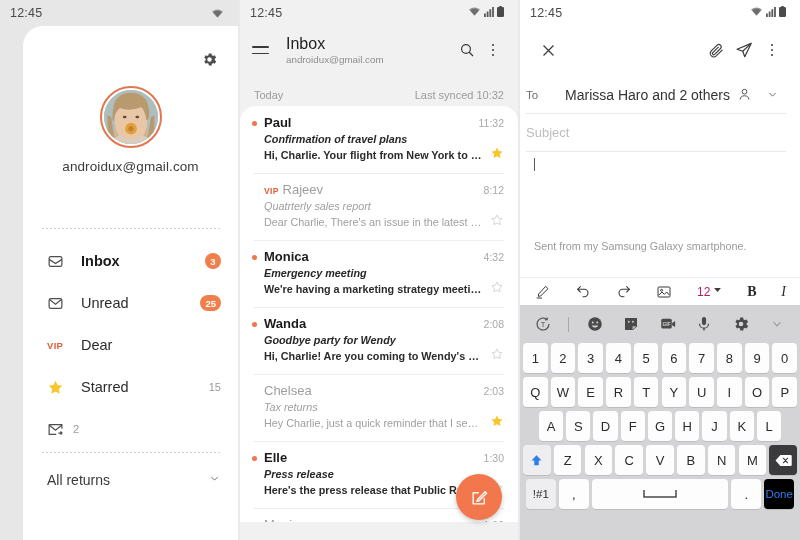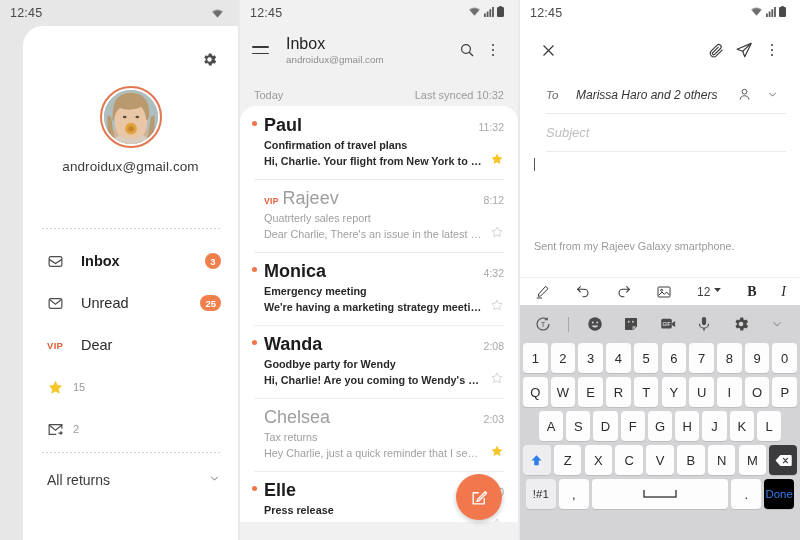--- a/index.html
+++ b/index.html
@@ -106,59 +106,59 @@
     background: #fff; border-top-left-radius: 16px; border-top-right-radius: 16px;
     overflow: hidden;
   }
   .mail-row { position: relative; padding: 9px 14px 9px 24px; }
   .mail-row + .mail-row::before {
     content: ""; position: absolute; top: 0; left: 14px; right: 14px; height: 1px; background: #ededed;
   }
   .dot { position: absolute; left: 12px; top: 15px; width: 5px; height: 5px; border-radius: 50%; background: #f0754a; }
   .mail-top { display: flex; align-items: baseline; }
   .vip-inline { color: #e35f34; font-size: 8.5px; font-weight: bold; margin-right: 4px; letter-spacing: .3px; }
-  .sender { font-size: 18px; color: #9e9e9e; }
+  .sender { font-size: 13px; color: #9e9e9e; }
   .mail-row.unread .sender { color: #1c1c1c; font-weight: bold; }
   .mtime { margin-left: auto; font-size: 10.5px; color: #a8a8a8; }
-  .subject { font-size: 10.8px; color: #9e9e9e; margin-top: 3px; }
+  .subject { font-size: 10.8px; color: #9e9e9e; margin-top: 3px; font-style: italic; }
   .mail-row.unread .subject { color: #272727; font-weight: bold; }
   .preview-line { display: flex; align-items: center; margin-top: 1px; }
   .preview { font-size: 10.8px; color: #a0a0a0; white-space: nowrap; overflow: hidden; text-overflow: ellipsis; flex: 1 1 auto; }
   .mail-row.unread .preview { color: #2b2b2b; font-weight: bold; }
   .star { flex: 0 0 auto; margin-left: 8px; }
 
   .fab {
     position: absolute; right: 16px; bottom: 20px; width: 46px; height: 46px;
     border-radius: 50%; background: #f2774d;
     display: flex; align-items: center; justify-content: center;
     box-shadow: 0 2px 5px rgba(0,0,0,.22);
   }
 
   
   #panel-right { left: 520px; width: 280px; background: #e7e7e7; }
   #panel-right .rbg { position: absolute; inset: 0; background: #ffffff; }
   .cmp-header { position: absolute; top: 26px; left: 0; right: 0; height: 48px; display: flex; align-items: center; padding: 0 14px; }
   .cmp-header .spacer { flex: 1 1 auto; }
   .cmp-ico { width: 28px; height: 28px; display: flex; align-items: center; justify-content: center; }
-  .field-row { position: absolute; left: 26px; right: 14px; display: flex; align-items: center; height: 38px; border-bottom: 1px solid #eaeaea; font-style: italic; }
+  .field-row { position: absolute; left: 6px; right: 14px; display: flex; align-items: center; height: 38px; border-bottom: 1px solid #eaeaea; }
   #row-to { top: 76px; }
   .to-lbl { font-size: 11.5px; color: #6d6d6d; width: 30px; flex: 0 0 30px; }
-  .to-val { font-size: 12px; color: #343434; flex: 1 1 auto; }
+  .to-val { font-size: 14px; color: #343434; flex: 1 1 auto; text-align: right; }
   #row-subject { top: 114px; }
   .subj-ph { font-size: 13px; color: #bdbdbd; }
   .body-area { position: absolute; left: 14px; right: 14px; top: 158px; height: 100px; }
   .caret { width: 1px; height: 13px; background: #5a5a5a; display: block; }
   .signature { position: absolute; left: 14px; right: 14px; top: 240px; font-size: 10.8px; color: #9a9a9a; }
   .fmt-bar {
     position: absolute; left: 0; right: 0; top: 277px; height: 28px;
     display: flex; align-items: center; justify-content: space-between;
     padding: 0 14px; background: #fff; border-top: 1px solid #f0f0f0;
   }
   .fmt-ico { display: flex; align-items: center; justify-content: center; height: 22px; }
-  .fsize { font-size: 12px; color: #404040; display: flex; align-items: flex-start; gap: 3px; }
+  .fsize { font-size: 12px; color: #be185d; display: flex; align-items: flex-start; gap: 3px; }
   .bold-g { font-size: 14px; font-weight: bold; color: #2a2a2a; font-family: "Liberation Serif", serif; }
   .ital-g { font-size: 14px; font-style: italic; color: #2a2a2a; font-family: "Liberation Serif", serif; }
 
   .kb { position: absolute; left: 0; right: 0; top: 305px; bottom: 0; background: #d4d4d6; }
   .kb-toolbar { height: 38px; display: flex; align-items: center; justify-content: space-between; padding: 0 12px; }
   .kb-tb-ico { display: flex; align-items: center; justify-content: center; height: 22px; width: 22px; }
   .kb-sep { width: 1px; height: 15px; background: #a8a8aa; }
   .kb-rows { padding: 0 3px; }
   .kb-row { display: flex; justify-content: center; gap: 3.2px; margin-bottom: 4px; }
   .key {
@@ -254,20 +254,21 @@
             </span>
           <span class="nav-label">Dear</span>
         </div>
 
         <div class="nav-item">
           <span class="nav-ico">
             <svg width="17" height="17" viewBox="0 0 24 24" fill="#f7c62a">
                 <path d="M12 2.6l2.9 6 6.6.9-4.8 4.6 1.2 6.6L12 17.6 6.1 20.7l1.2-6.6L2.5 9.5l6.6-.9Z"></path>
               </svg>
           </span>
+          <span class="nav-label">Starred</span>
           <span class="count">15</span>
         </div>
 
         <div class="nav-item">
           <span class="nav-ico">
             <svg width="17" height="17" viewBox="0 0 24 24" fill="none" stroke="#4e4e4e" stroke-width="1.7">
               <path d="M3 5h18v6"></path>
                 <path d="M3 5v14h10"></path>
                 <path d="M3 5.6 12 13l9-7.4"></path>
                 <path d="M16 17h5m-2-2.2 2.2 2.2-2.2 2.2"></path>
@@ -539,21 +540,21 @@
     </div>
 
     <div class="field-row" id="row-subject">
       <span class="subj-ph">Subject</span>
     </div>
 
     <div class="body-area">
       <span class="caret"></span>
     </div>
 
-    <div class="signature">Sent from my Rajeev Galaxy smartphone.</div>
+    <div class="signature">Sent from my Samsung Galaxy smartphone.</div>
 
     <div class="fmt-bar">
       <span class="fmt-ico">
         <svg width="16" height="16" viewBox="0 0 24 24" fill="none" stroke="#3a3a3a" stroke-width="1.5" stroke-linejoin="round">
           <path d="M17.5 3.5 21 7 10 18l-3.5.5.5-3.5Z"></path>
             <path d="M4 21h8"></path>
         </svg>
       </span>
       <span class="fmt-ico">
         <svg width="16" height="16" viewBox="0 0 24 24" fill="none" stroke="#3a3a3a" stroke-width="1.6" stroke-linecap="round" stroke-linejoin="round">

